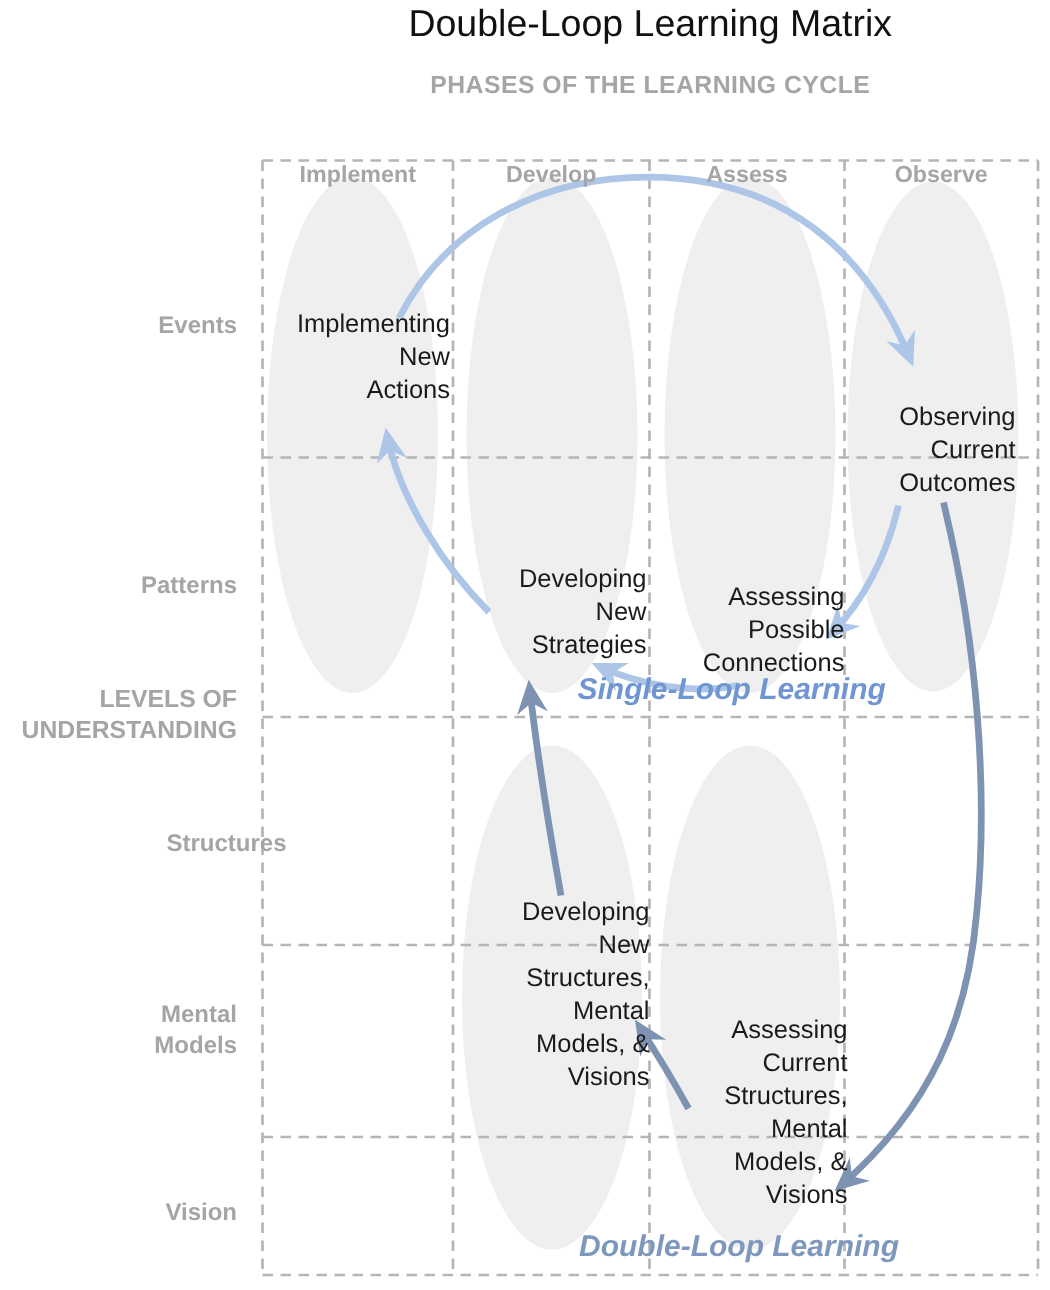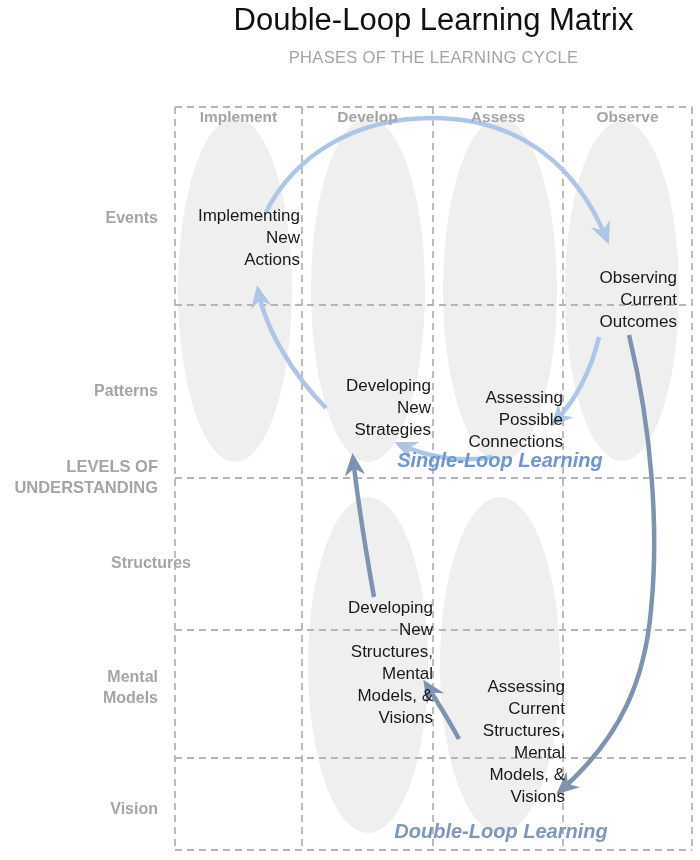--- a/index.html
+++ b/index.html
@@ -5,39 +5,39 @@
   :root{
     --arrow-light:#adc6e8; --arrow-dark:#7e93b1;
     --single-loop-label:#6f96d2; --double-loop-label:#7e98bd;
     --grid:#b5b5b5; --label-gray:#a5a5a5; --ellipse-fill:#efefef; --text:#1a1a1a;
   }
   html,body{margin:0;padding:0;}
   body{font-family:"Liberation Sans", sans-serif; background:#ffffff;}
   .stage{position:relative;width:700px;height:860px;background:#fff;overflow:hidden;}
   .stage svg{position:absolute;left:0;top:0;}
   .abs{position:absolute;}
-  .title{left:175px;top:2px;width:517px;text-align:center;font-size:31px;color:#111;}
-  .phases-title{left:175px;top:48px;width:517px;text-align:center;font-size:16.5px;font-weight:normal;color:var(--label-gray);letter-spacing:.02em;}
+  .title{left:175px;top:2px;width:517px;text-align:center;font-size:25px;color:#111;}
+  .phases-title{left:175px;top:48px;width:517px;text-align:center;font-size:16.5px;font-weight:bold;color:var(--label-gray);letter-spacing:.02em;}
   .phase{top:78px;text-align:center;font-size:15.5px;font-weight:bold;color:var(--label-gray);margin-top:30px;}
   .ph0{left:175px;width:127px;} .ph1{left:302px;width:131px;}
   .ph2{left:433px;width:130px;} .ph3{left:563px;width:129px;}
   .level{left:0;width:158px;text-align:right;font-size:16px;font-weight:bold;
          color:var(--label-gray);line-height:21px;white-space:pre-line;}
   .lv0{top:207px;} .lv1{top:380px;} .lv2{top:552px;margin-left:33px;} .lv3{top:666px;} .lv4{top:798px;}
   .levels-heading{left:0;top:456px;width:158px;text-align:right;font-size:16.5px;font-weight:bold;
          color:var(--label-gray);line-height:21px;white-space:pre-line;}
   .node{text-align:right;font-size:17px;line-height:22px;color:var(--text);}
   .node .em{font-weight:normal;}
   .nd-implementing{left:170px;top:205px;width:130px;}
   .nd-observing{left:547px;top:267px;width:130px;}
   .nd-dev-strat{left:301px;top:375px;width:130px;}
   .nd-ass-poss{left:433px;top:387px;width:130px;}
   .nd-dev-struct{left:303px;top:597px;width:130px;}
   .nd-ass-curr{left:435px;top:676px;width:130px;}
-  .loop-label{width:230px;text-align:center;font-size:20px;font-weight:bold;font-style:italic;}
+  .loop-label{width:230px;font-size:20px;font-weight:bold;font-style:italic;}
   .single-loop{left:385px;top:449px;color:var(--single-loop-label);}
   .double-loop{left:386px;top:820px;color:var(--double-loop-label);}
   .grid-line{stroke:var(--grid);stroke-width:1.8;stroke-dasharray:7 5;fill:none;}
   .cell-ellipse{fill:var(--ellipse-fill);}
   .arc-light{stroke:var(--arrow-light);stroke-width:4.5;fill:none;}
   .arc-dark{stroke:var(--arrow-dark);stroke-width:4.5;fill:none;}
   .head-light{fill:var(--arrow-light);}
   .head-dark{fill:var(--arrow-dark);}
 </style>
 </head>

